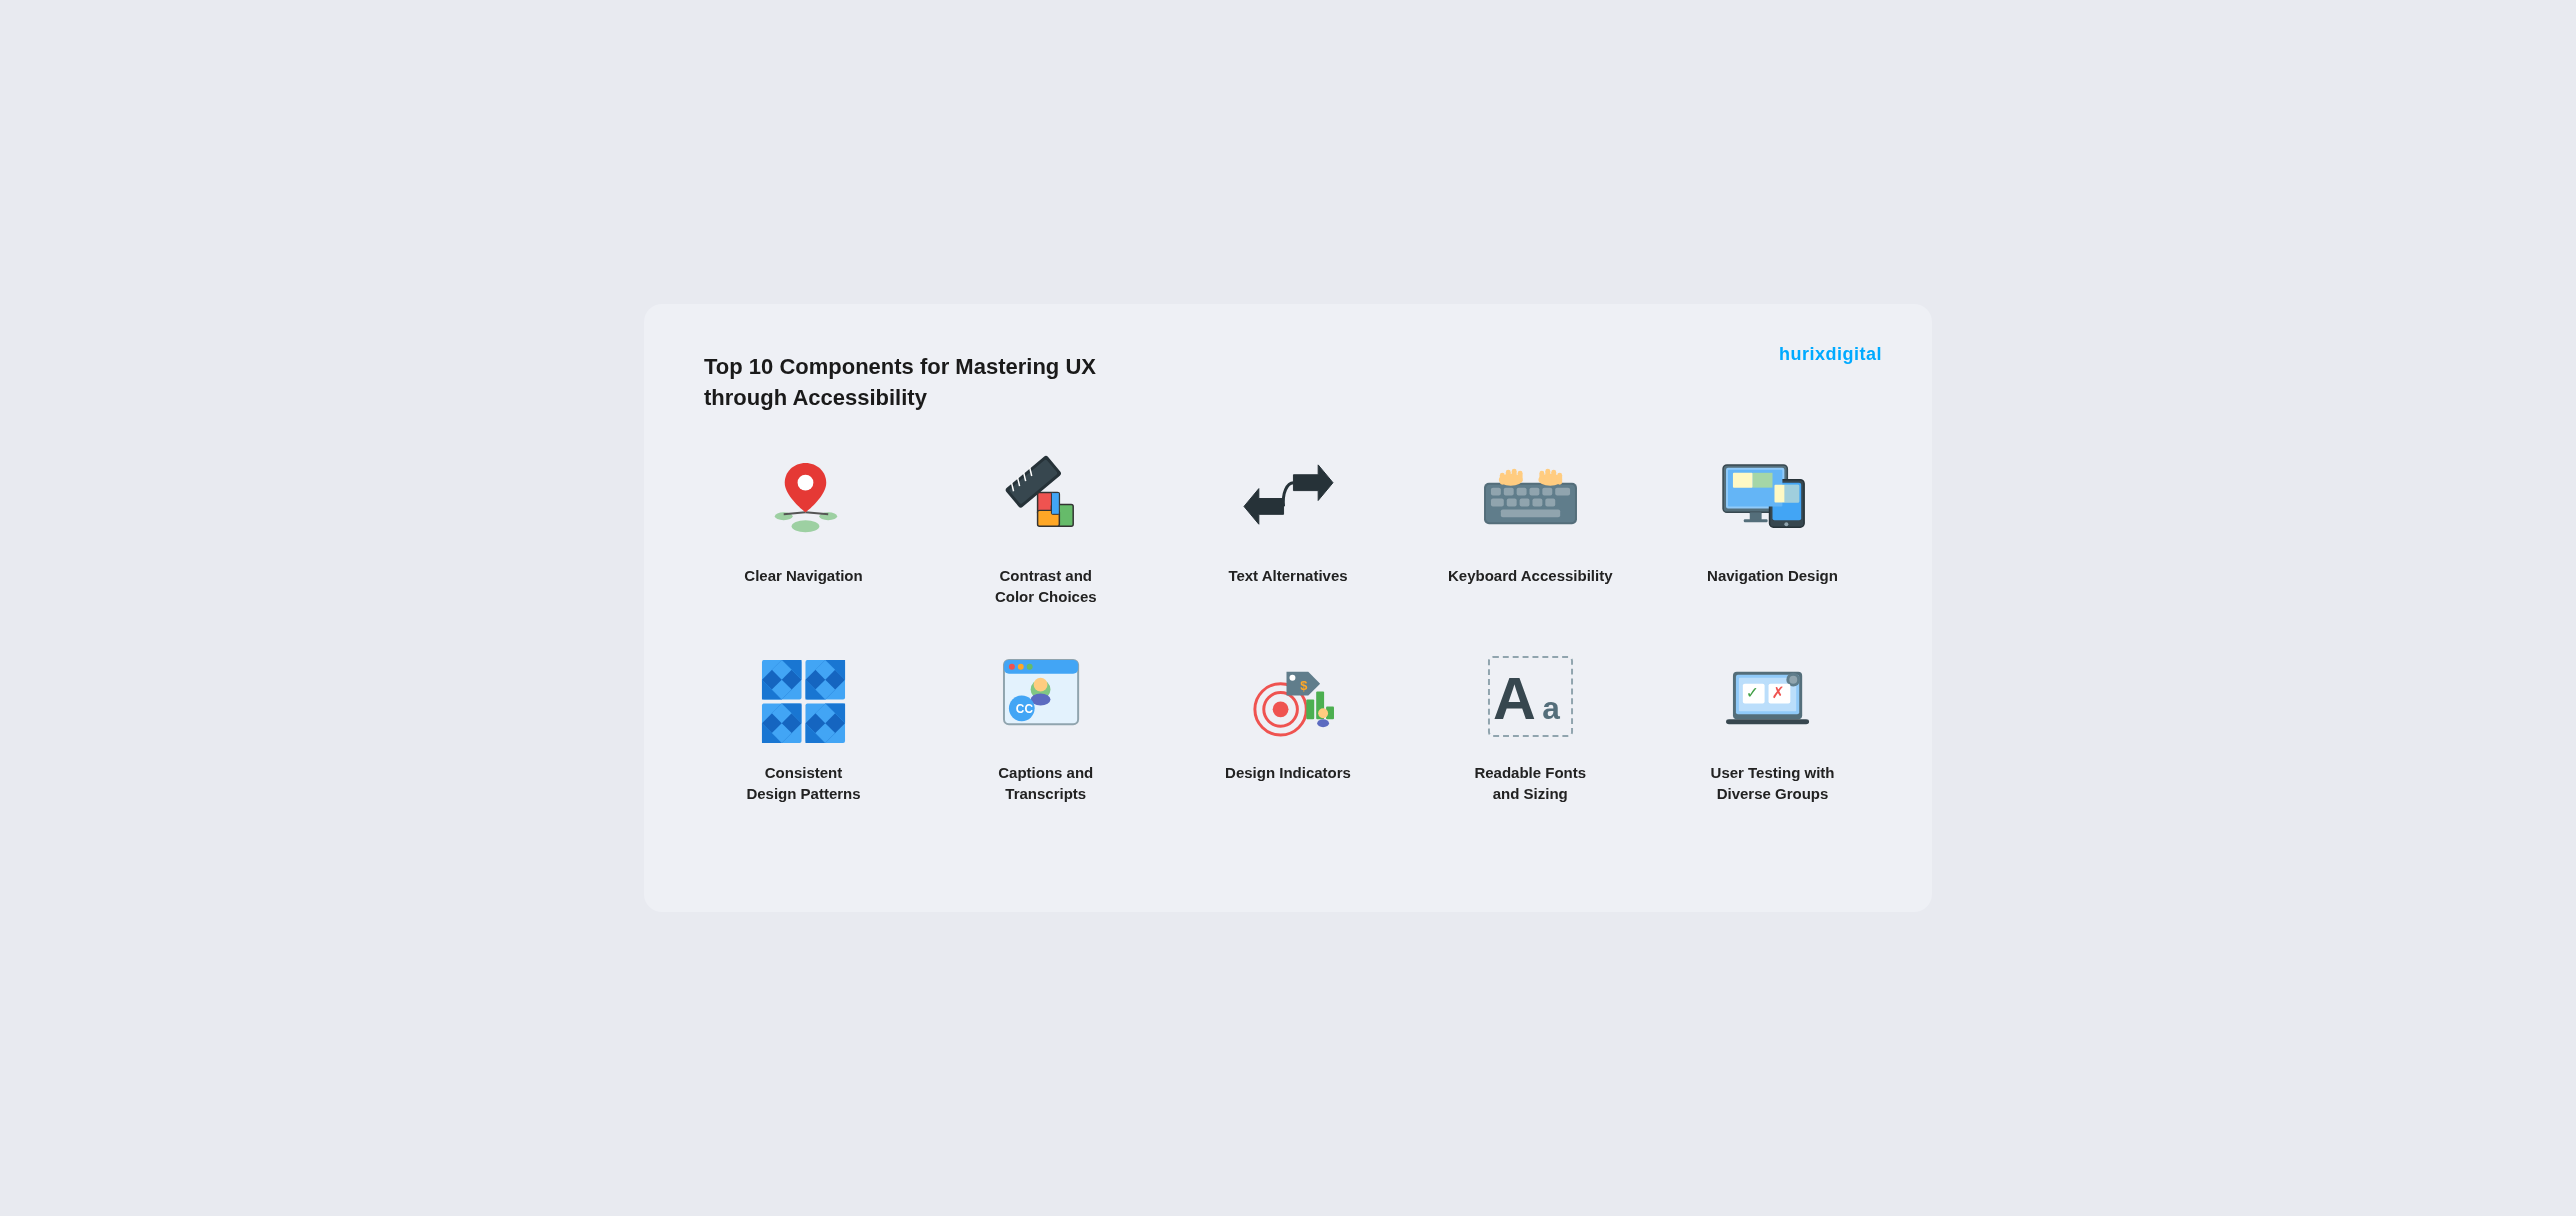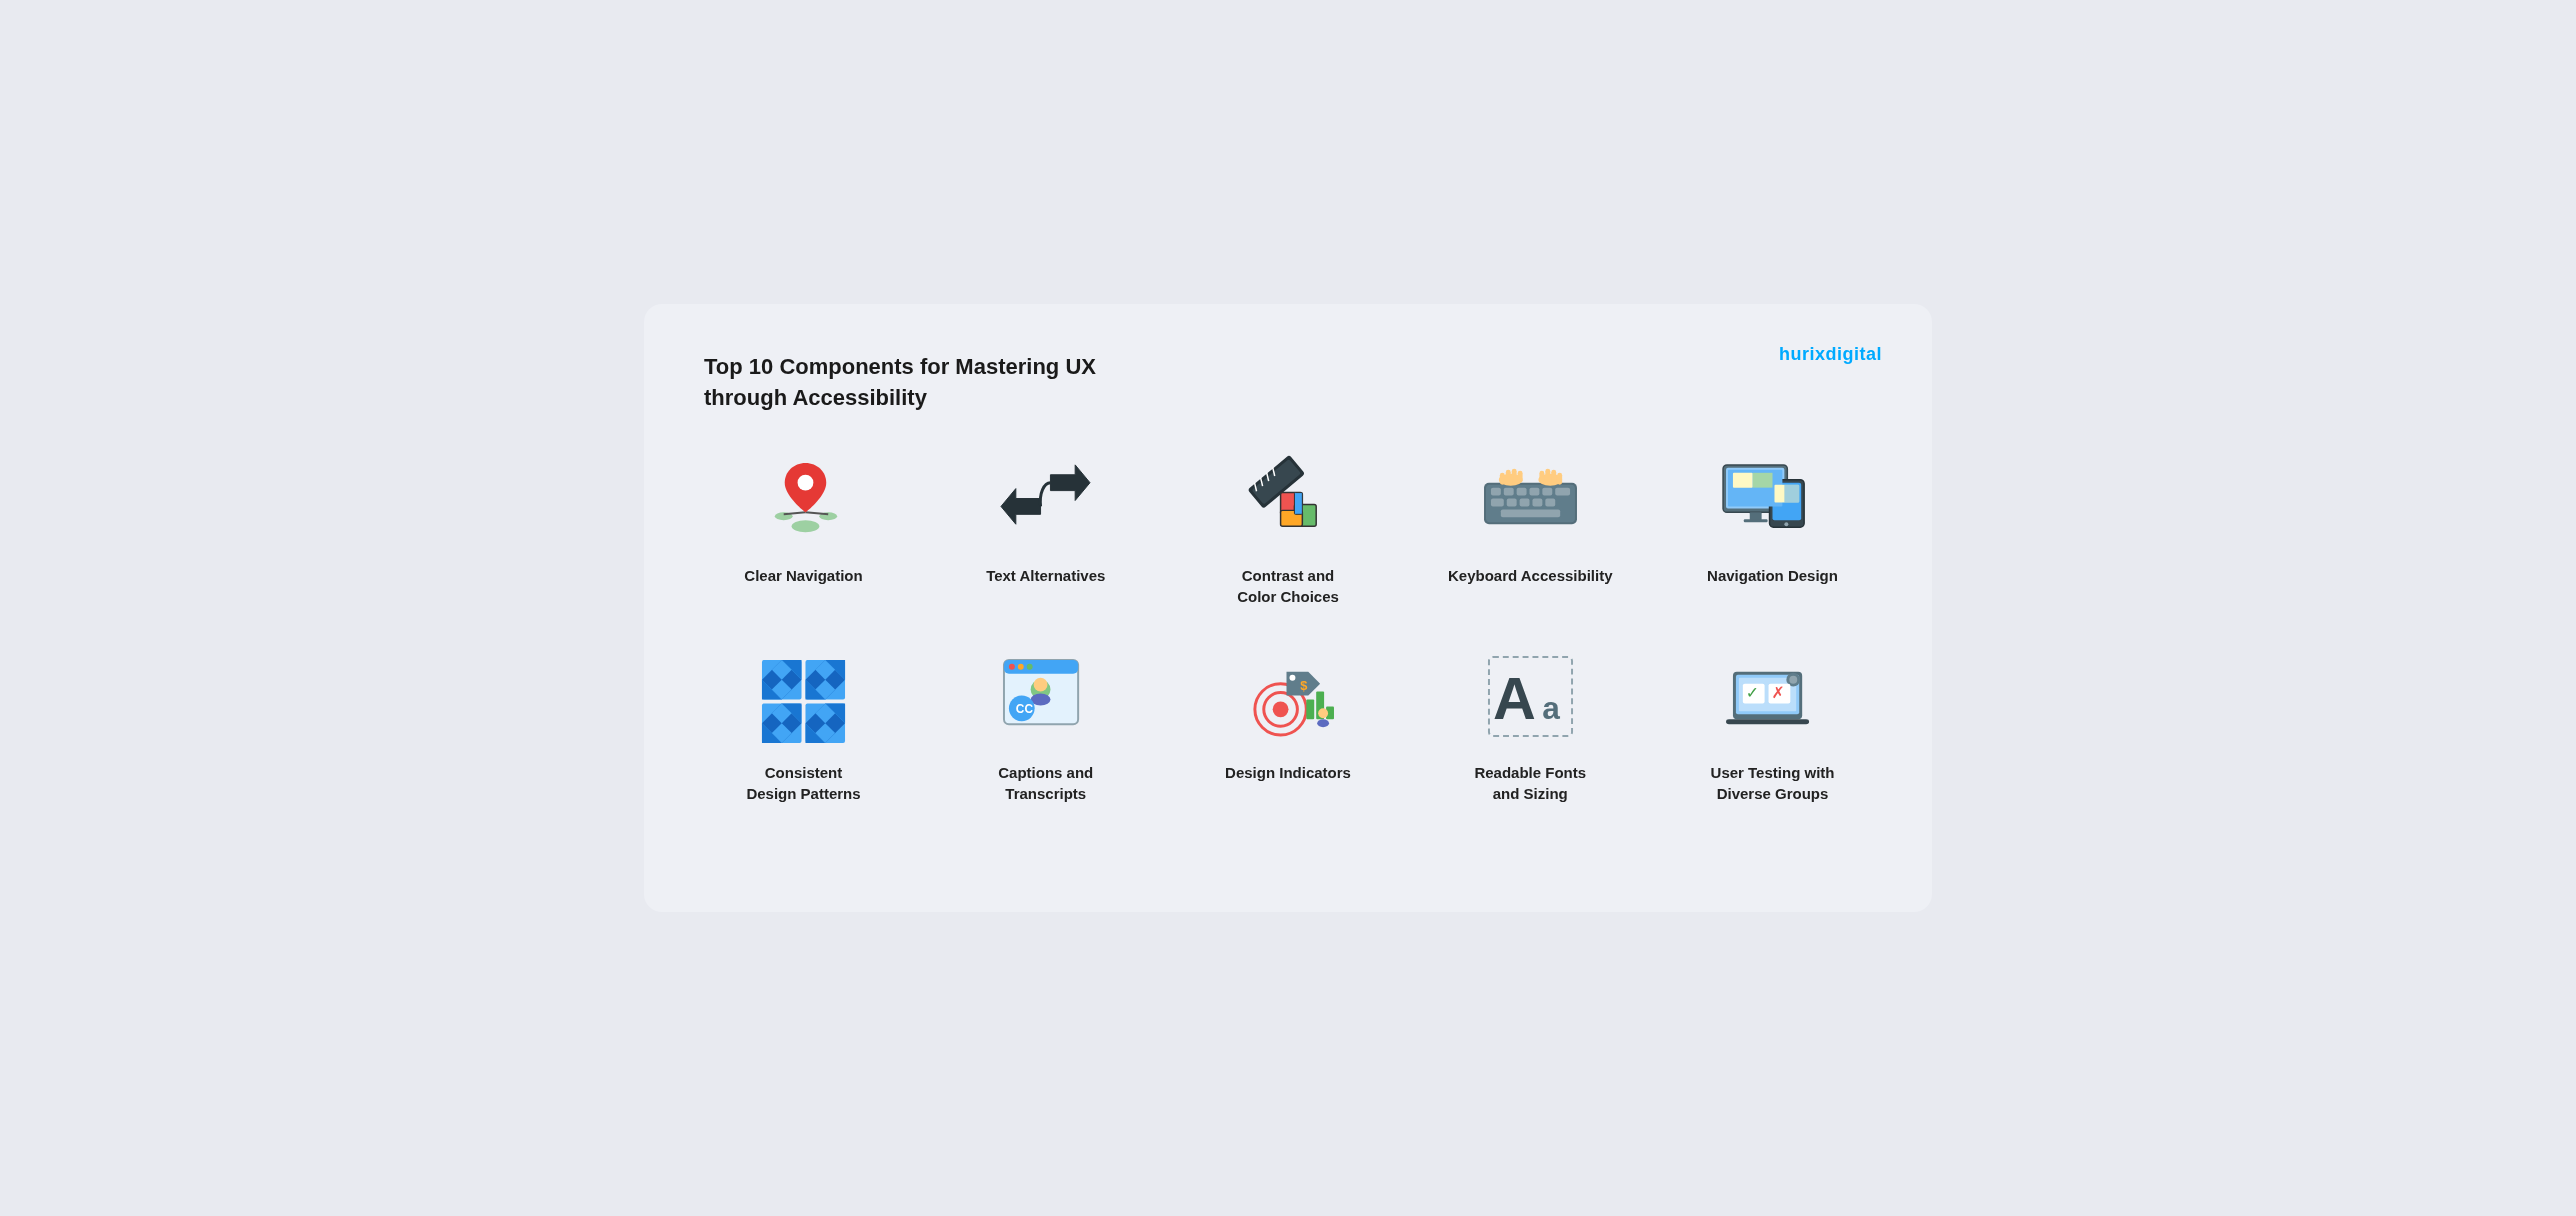--- a/index.html
+++ b/index.html
@@ -107,49 +107,49 @@
           <circle cx="52" cy="28" r="8" fill="white"></circle>
         </svg>
       </div>
       <div class="item-label">Clear Navigation</div>
     </div>
 
     <div class="item">
       <div class="icon-wrap">
         <svg width="99" height="89" viewBox="0 0 100 90">
 
-          <path d="M55 20 L80 20 L80 10 L95 28 L80 46 L80 36 L55 36Z" fill="#263238" stroke="#263238" stroke-linejoin="round"></path>
-
-          <path d="M45 44 L20 44 L20 34 L5 52 L20 70 L20 60 L45 60Z" fill="#263238" stroke="#263238" stroke-linejoin="round"></path>
-
-          <path d="M55 28 Q50 28 47 35 Q44 42 45 52" fill="none" stroke="#263238" stroke-width="3"></path>
-        </svg>
-      </div>
-      <div class="item-label">Text Alternatives</div>
-    </div>
-
-    <div class="item">
-      <div class="icon-wrap">
-        <svg width="99" height="89" viewBox="0 0 100 90">
-
           <rect x="10" y="15" width="55" height="25" rx="3" fill="#263238" transform="rotate(-40 37 27)"></rect>
           <rect x="13" y="18" width="49" height="19" rx="2" fill="#37474f" transform="rotate(-40 37 27)"></rect>
 
           <line x1="20" y1="14" x2="16" y2="22" stroke="white" stroke-width="1.5" transform="rotate(-40 37 27)"></line>
           <line x1="28" y1="14" x2="24" y2="22" stroke="white" stroke-width="1.5" transform="rotate(-40 37 27)"></line>
           <line x1="36" y1="14" x2="32" y2="22" stroke="white" stroke-width="1.5" transform="rotate(-40 37 27)"></line>
           <line x1="44" y1="14" x2="40" y2="22" stroke="white" stroke-width="1.5" transform="rotate(-40 37 27)"></line>
 
           <rect x="42" y="38" width="22" height="22" rx="2" fill="#ef5350" stroke="#333" stroke-width="1.5"></rect>
           <rect x="56" y="50" width="22" height="22" rx="2" fill="#66bb6a" stroke="#333" stroke-width="1.5"></rect>
           <rect x="42" y="56" width="22" height="16" rx="2" fill="#ffa726" stroke="#333" stroke-width="1.5"></rect>
           <rect x="56" y="38" width="8" height="22" rx="1" fill="#42a5f5" stroke="#333" stroke-width="1"></rect>
         </svg>
       </div>
       <div class="item-label">Contrast and<br>Color Choices</div>
+    </div>
+
+    <div class="item">
+      <div class="icon-wrap">
+        <svg width="99" height="89" viewBox="0 0 100 90">
+
+          <path d="M55 20 L80 20 L80 10 L95 28 L80 46 L80 36 L55 36Z" fill="#263238" stroke="#263238" stroke-linejoin="round"></path>
+
+          <path d="M45 44 L20 44 L20 34 L5 52 L20 70 L20 60 L45 60Z" fill="#263238" stroke="#263238" stroke-linejoin="round"></path>
+
+          <path d="M55 28 Q50 28 47 35 Q44 42 45 52" fill="none" stroke="#263238" stroke-width="3"></path>
+        </svg>
+      </div>
+      <div class="item-label">Text Alternatives</div>
     </div>
 
     <div class="item">
       <div class="icon-wrap">
         <svg width="109" height="89" viewBox="0 0 110 90">
 
           <rect x="8" y="28" width="94" height="42" rx="5" fill="#546e7a"></rect>
           <rect x="10" y="30" width="90" height="38" rx="4" fill="#607d8b"></rect>
 
           <rect x="15" y="33" width="10" height="8" rx="2" fill="#90a4ae"></rect>

